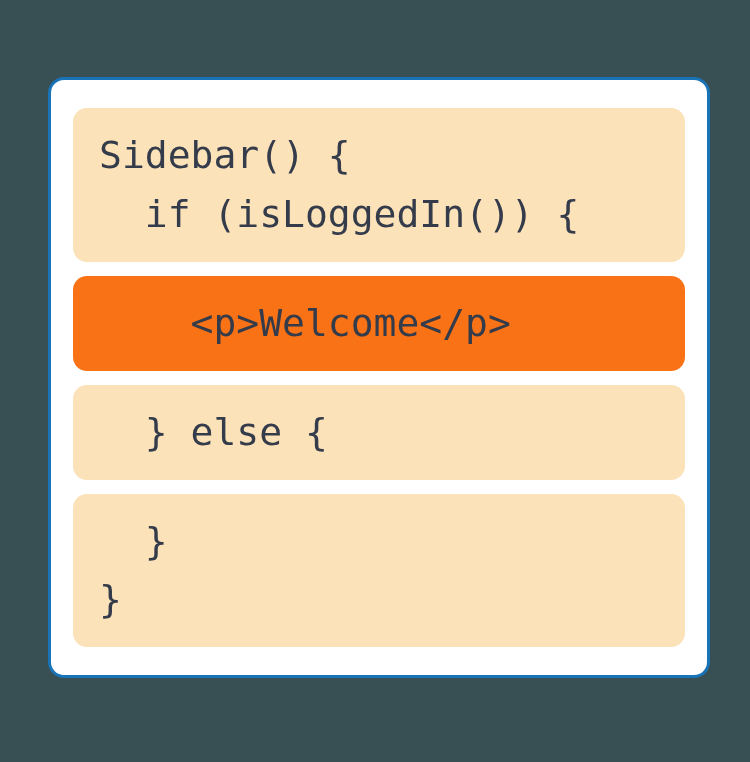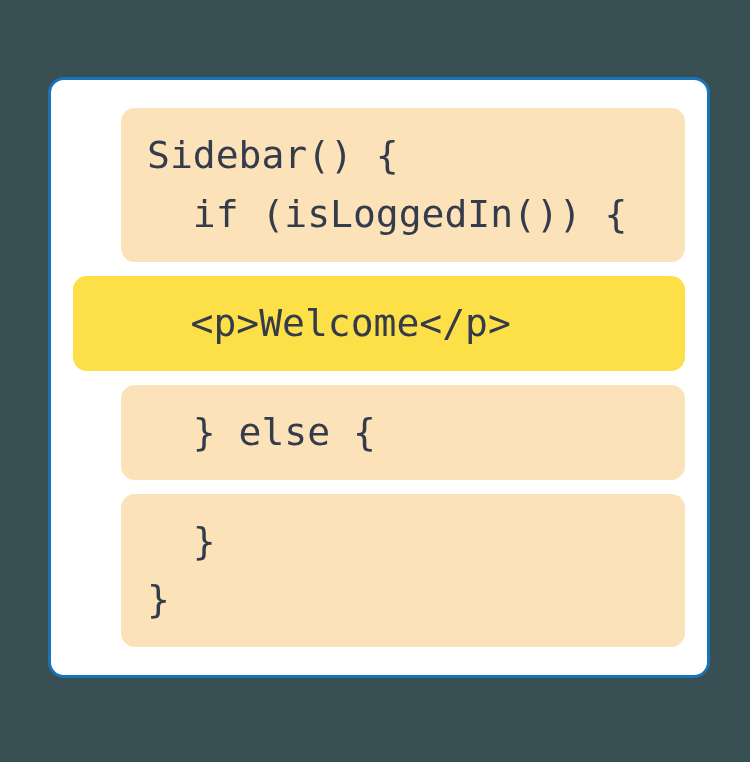--- a/index.html
+++ b/index.html
@@ -24,22 +24,22 @@
     border-radius: 14px;
     padding: 18px 20px 18px 26px;
     margin-bottom: 14px;
     font-size: 38px;
     line-height: 1.55;
     color: #343b4a;
     white-space: pre;
     overflow: hidden;
   }
   .block:last-child { margin-bottom: 0; }
-  .js  { background: #fbe2b8; margin-left: 48px; }
-  .jsx { background: #fde047; }
+  .js  { background: #fbe2b8; }
+  .jsx { background: #f97316; }
 </style>
 </head>
 <body>
 
 <div class="card">
   <div class="block js">Sidebar() {
   if (isLoggedIn()) {</div>
   <div class="block jsx">    &lt;p&gt;Welcome&lt;/p&gt;</div>
   <div class="block js">  } else {</div>
   <div class="block js">  }

